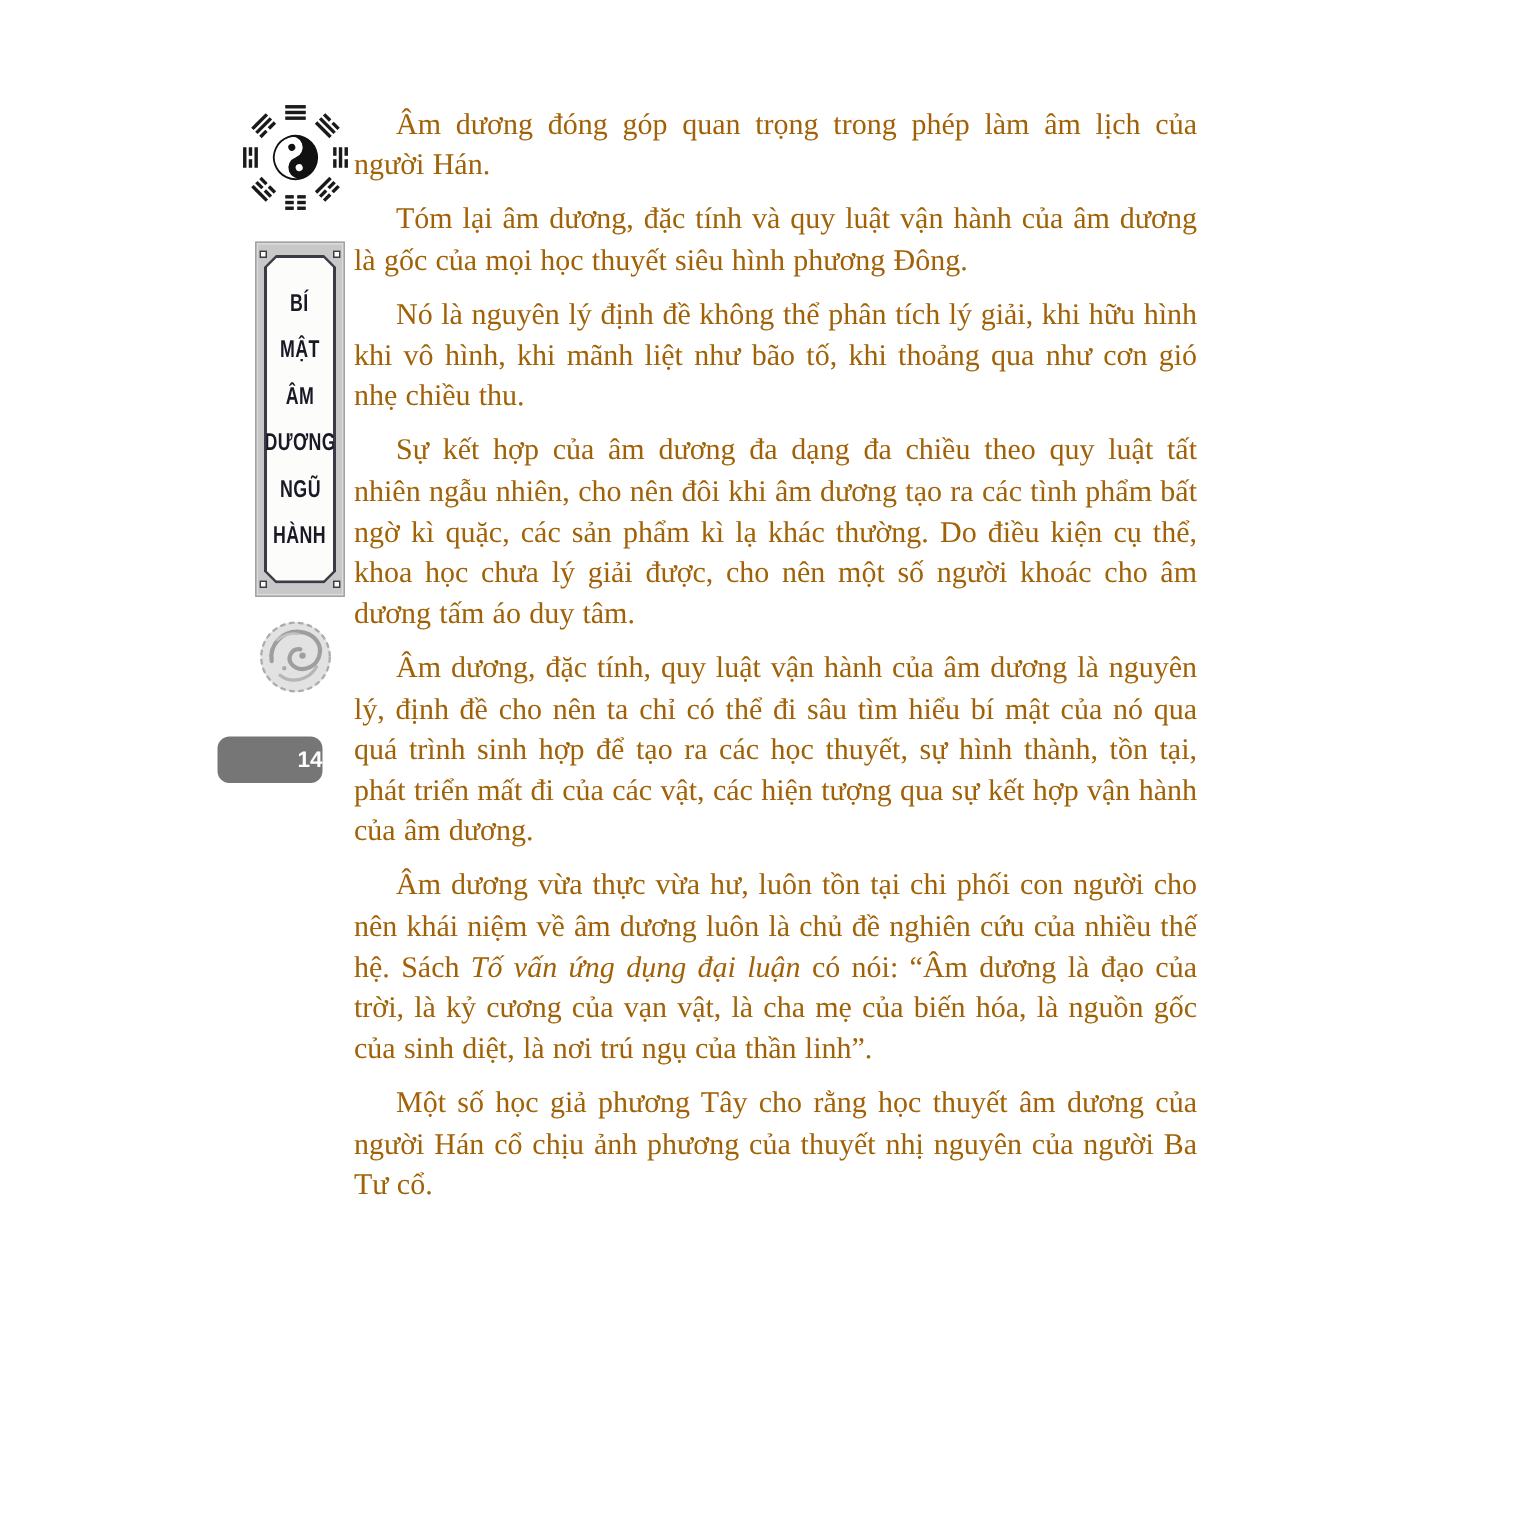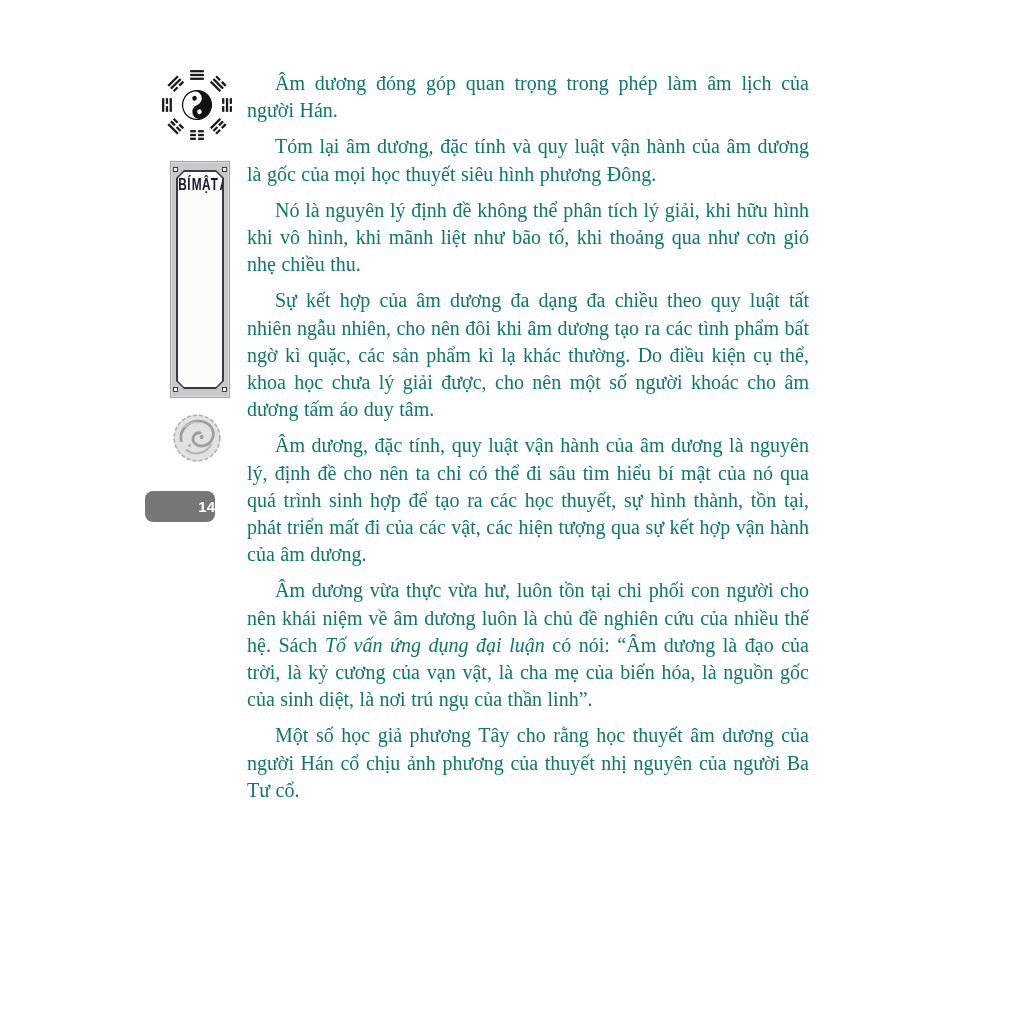--- a/index.html
+++ b/index.html
@@ -31,22 +31,22 @@
     position: absolute; left: 5px; right: 5px; top: 8px; bottom: 8px;
     background: #3b3b47;
     clip-path: polygon(8px 0, calc(100% - 8px) 0, 100% 8px, 100% calc(100% - 8px),
                        calc(100% - 8px) 100%, 8px 100%, 0 calc(100% - 8px), 0 8px);
   }
   .plaque-face {
     position: absolute; inset: 1.6px;
     background: #fcfcfa;
     clip-path: polygon(7px 0, calc(100% - 7px) 0, 100% 7px, 100% calc(100% - 7px),
                        calc(100% - 7px) 100%, 7px 100%, 0 calc(100% - 7px), 0 7px);
-    display: flex; flex-direction: row;
-    justify-content: space-evenly; align-items: flex-start;
+    display: flex; flex-direction: column;
+    justify-content: space-evenly; align-items: center;
     padding: 6px 0;
   }
   .plaque-word {
     font-family: "Liberation Sans", sans-serif;
     font-weight: 700;
     font-size: 12.5px;
     letter-spacing: 0.3px;
     color: #181826;
     transform: scale(0.95, 1.3);
     white-space: nowrap;
@@ -74,22 +74,21 @@
     border-radius: 8px;
     display: flex; align-items: center; justify-content: flex-end;
     box-sizing: border-box;
     font-family: "Liberation Sans", sans-serif;
     font-weight: 700; font-size: 15px; color: #ffffff;
   }
 
   
   .content {
     position: absolute; left: 236px; top: 70px; width: 562px;
-    color: #0f766e;
-    margin-left: 11px;
+    color: #a16207;
   }
   .content p {
     margin: 0 0 9px 0;
     font-size: 20px;
     line-height: 27.2px;
     text-align: justify;
     text-indent: 28px;
     word-spacing: 0.5px;
   }
   .content p i { font-style: italic; }

